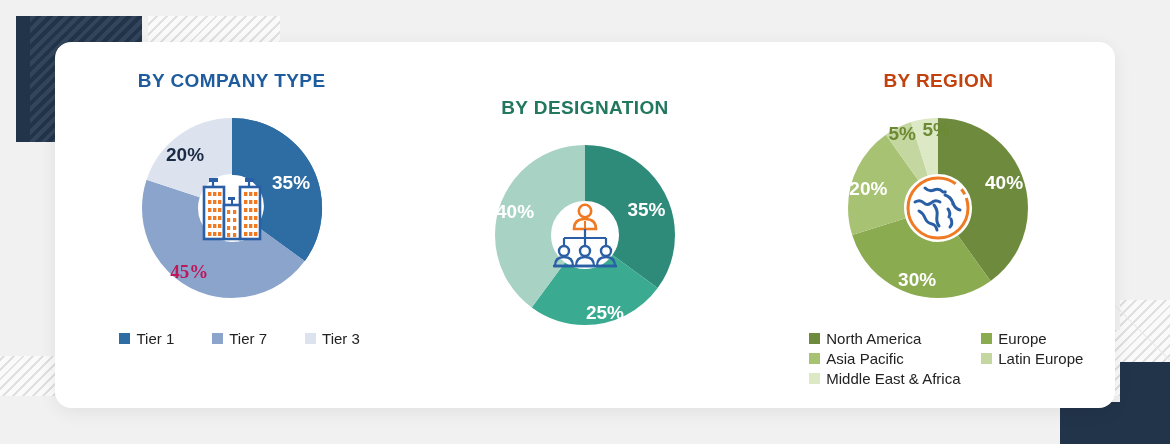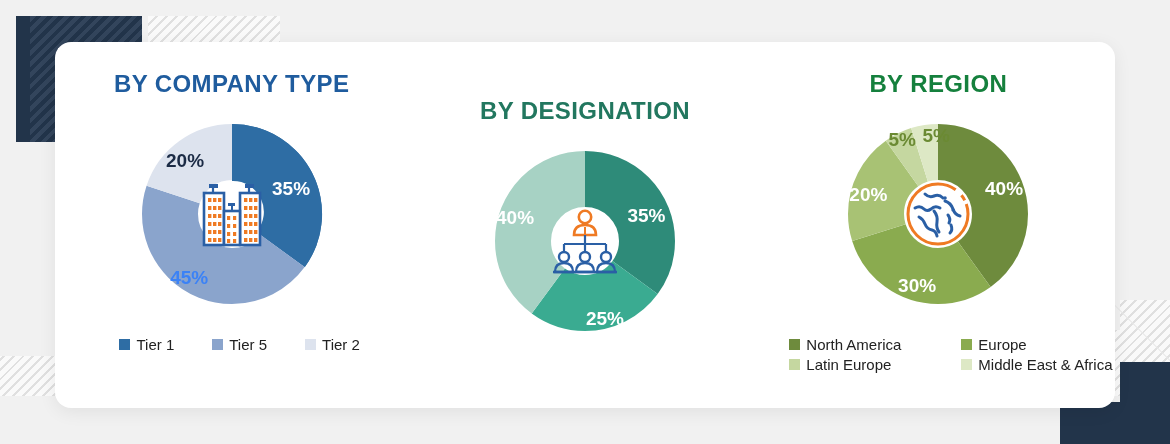--- a/index.html
+++ b/index.html
@@ -88,29 +88,29 @@
   .panel {
     flex: 1 1 0;
     position: relative;
     display: flex;
     flex-direction: column;
     align-items: center;
     padding-top: 28px;
   }
 
   .panel-title {
-    font-size: 24px;
+    font-size: 19px;
     font-weight: bold;
     letter-spacing: 0.4px;
     margin: 0 0 8px 0;
     text-align: left;
   }
   .title-company { color: #1f5c9e; }
   .title-designation { color: #22775f; margin-top: 27px; }
-  .title-region { color: #15803d; }
+  .title-region { color: #c2410c; }
 
   
   .donut-wrap {
     position: relative;
     width: 212px;
     height: 212px;
     margin-top: 2px;
   }
   .donut-svg { display: block; }
 
@@ -206,21 +206,21 @@
         <path d="M 106 16 A 90 90 0 0 1 178.9 158.9 L 130.5 123.9 A 30.9 30.9 0 0 0 106 73 Z" fill="#2e6da4" transform="rotate(0 106 106)"></path>
 
         <g fill="none" stroke-width="56">
           <circle r="62" cx="106" cy="106" stroke="#2e6da4" stroke-dasharray="136.3 253.3" stroke-dashoffset="0" transform="rotate(-90 106 106)"></circle>
           <circle r="62" cx="106" cy="106" stroke="#8aa4cc" stroke-dasharray="175.3 214.3" stroke-dashoffset="-136.3" transform="rotate(-90 106 106)"></circle>
           <circle r="62" cx="106" cy="106" stroke="#dde3ee" stroke-dasharray="77.9 311.7" stroke-dashoffset="-311.6" transform="rotate(-90 106 106)"></circle>
         </g>
       </svg>
 
       <div class="slice-label" style="left:78%; top:38%; color:#ffffff;">35%</div>
-      <div class="slice-label" style="left:30%; top:80%; color:#3b82f6;">45%</div>
+      <div class="slice-label" style="left:30%; top:80%; color:#be185d;font-family:Liberation Serif, serif;">45%</div>
       <div class="slice-label" style="left:28%; top:25%; color:#1b2b45;">20%</div>
 
       <div class="donut-center-icon">
         <svg width="70" height="74" viewBox="0 0 70 74">
 
           <rect x="7" y="16" width="20" height="52" fill="#ffffff" stroke="#2a5fa5" stroke-width="2.6"></rect>
           <line x1="16" y1="16" x2="16" y2="10" stroke="#2a5fa5" stroke-width="2.2"></line>
           <rect x="12" y="7" width="9" height="4" fill="#2a5fa5"></rect>
 
           <rect x="43" y="16" width="20" height="52" fill="#ffffff" stroke="#2a5fa5" stroke-width="2.6"></rect>
@@ -283,25 +283,25 @@
       </div>
     </div>
 
     <div class="legend">
       <div class="legend-item">
         <span class="swatch" style="background:#2e6da4"></span>
         <span>Tier 1</span>
       </div>
       <div class="legend-item">
         <span class="swatch" style="background:#8aa4cc"></span>
-        <span>Tier 5</span>
+        <span>Tier 7</span>
       </div>
       <div class="legend-item">
         <span class="swatch" style="background:#dde3ee"></span>
-        <span>Tier 2</span>
+        <span>Tier 3</span>
       </div>
     </div>
   </div>
 
   <div class="panel">
     <div class="panel-title title-designation">BY DESIGNATION</div>
 
     <div class="donut-wrap">
       <svg class="donut-svg" width="212" height="212" viewBox="0 0 212 212">
         <g fill="none" stroke-width="56">
@@ -382,20 +382,24 @@
     <div class="legend-grid">
       <div class="legend-item">
         <span class="swatch" style="background:#6e8b3d"></span>
         <span>North America</span>
       </div>
       <div class="legend-item">
         <span class="swatch" style="background:#8aab4f"></span>
         <span>Europe</span>
       </div>
       <div class="legend-item">
+        <span class="swatch" style="background:#a8c274"></span>
+        <span>Asia Pacific</span>
+      </div>
+      <div class="legend-item">
         <span class="swatch" style="background:#c5d7a0"></span>
         <span>Latin Europe</span>
       </div>
       <div class="legend-item">
         <span class="swatch" style="background:#dde8c5"></span>
         <span>Middle East &amp; Africa</span>
       </div>
     </div>
   </div>
 

